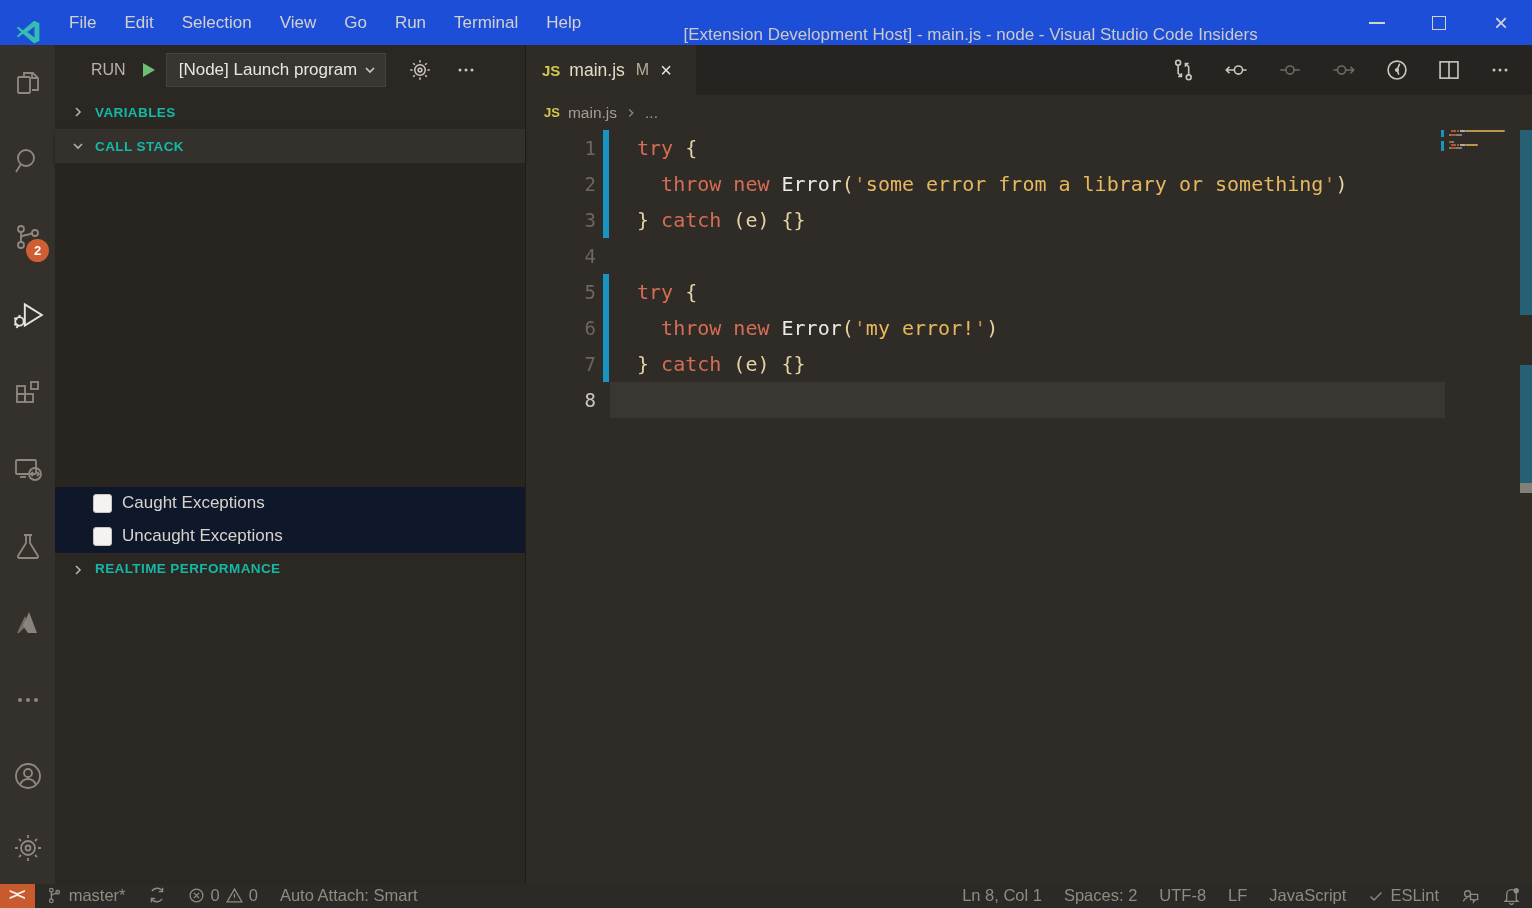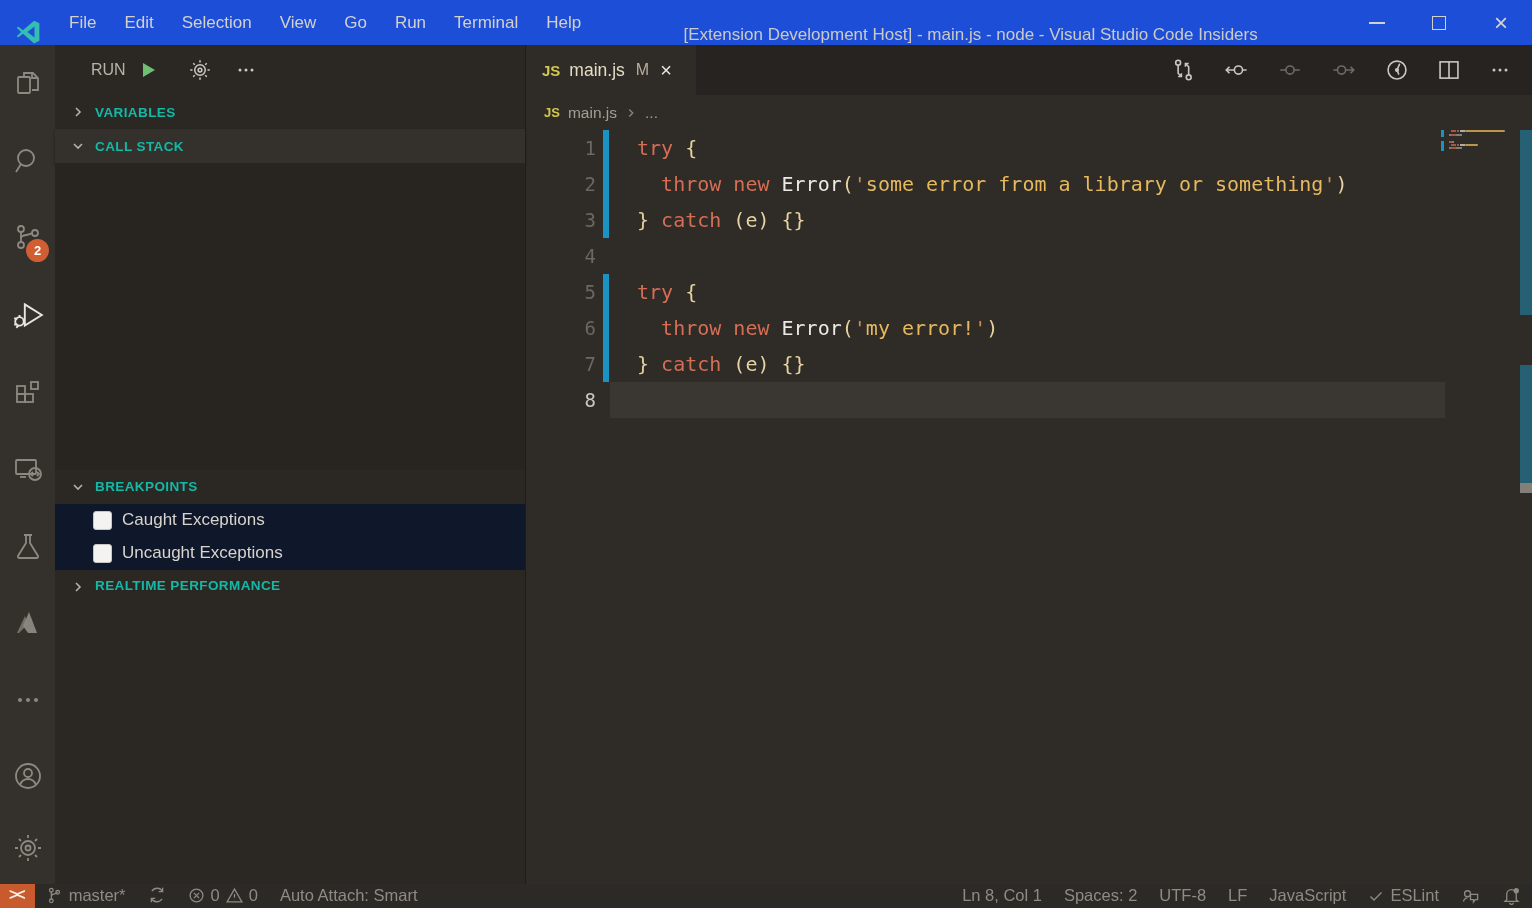--- a/index.html
+++ b/index.html
@@ -209,20 +209,26 @@
       </div>
     </div>
   </div>
 
   <div class="sidebar">
     <div class="run-toolbar">
       <span class="run-label">RUN</span>
       <svg width="20" height="20" viewBox="0 0 20 20" style="margin-right:8px">
         <path d="M5 3 17 10 5 17z" fill="#6ebf73"></path>
       </svg>
+      <div class="cfg-dropdown">
+        <span class="cfg-text">[Node] Launch program</span>
+        <svg width="14" height="14" viewBox="0 0 14 14" fill="none" stroke="#cdc9c2" stroke-width="1.6">
+            <path d="M3 5l4 4 4-4"></path>
+          </svg>
+      </div>
       <svg class="rt-icon" width="24" height="24" viewBox="0 0 32 32" fill="none" stroke="currentColor" stroke-width="2">
         <circle cx="16" cy="16" r="7"></circle>
           <circle cx="16" cy="16" r="2.5"></circle>
         <path d="M16 6V3M16 29v-3M26 16h3M3 16h3M23 9l2-2M7 25l2-2M23 23l2 2M7 7l2 2"></path>
       </svg>
       <svg class="rt-icon" width="24" height="24" viewBox="0 0 32 32" fill="currentColor">
         <circle cx="8" cy="16" r="2"></circle>
           <circle cx="16" cy="16" r="2"></circle>
           <circle cx="24" cy="16" r="2"></circle>
       </svg>
@@ -235,26 +241,20 @@
       <span>VARIABLES</span>
     </div>
     <div class="section-hdr hdr-callstack">
       <svg class="chev" width="14" height="14" viewBox="0 0 14 14" fill="none" stroke="currentColor" stroke-width="1.6">
           <path d="M3 5l4 4 4-4"></path>
         </svg>
       <span>CALL STACK</span>
     </div>
     <div class="callstack-body"></div>
 
-    <div class="section-hdr">
-      <svg class="chev" width="14" height="14" viewBox="0 0 14 14" fill="none" stroke="currentColor" stroke-width="1.6">
-          <path d="M3 5l4 4 4-4"></path>
-        </svg>
-      <span>BREAKPOINTS</span>
-    </div>
     <div class="bp-row">
       <div class="checkbox"></div>
       <span>Caught Exceptions</span>
     </div>
     <div class="bp-row">
       <div class="checkbox"></div>
       <span>Uncaught Exceptions</span>
     </div>
     <div class="section-hdr hdr-realtime">
       <svg class="chev" width="14" height="14" viewBox="0 0 14 14" fill="none" stroke="currentColor" stroke-width="1.6" style="margin-top:2px">

